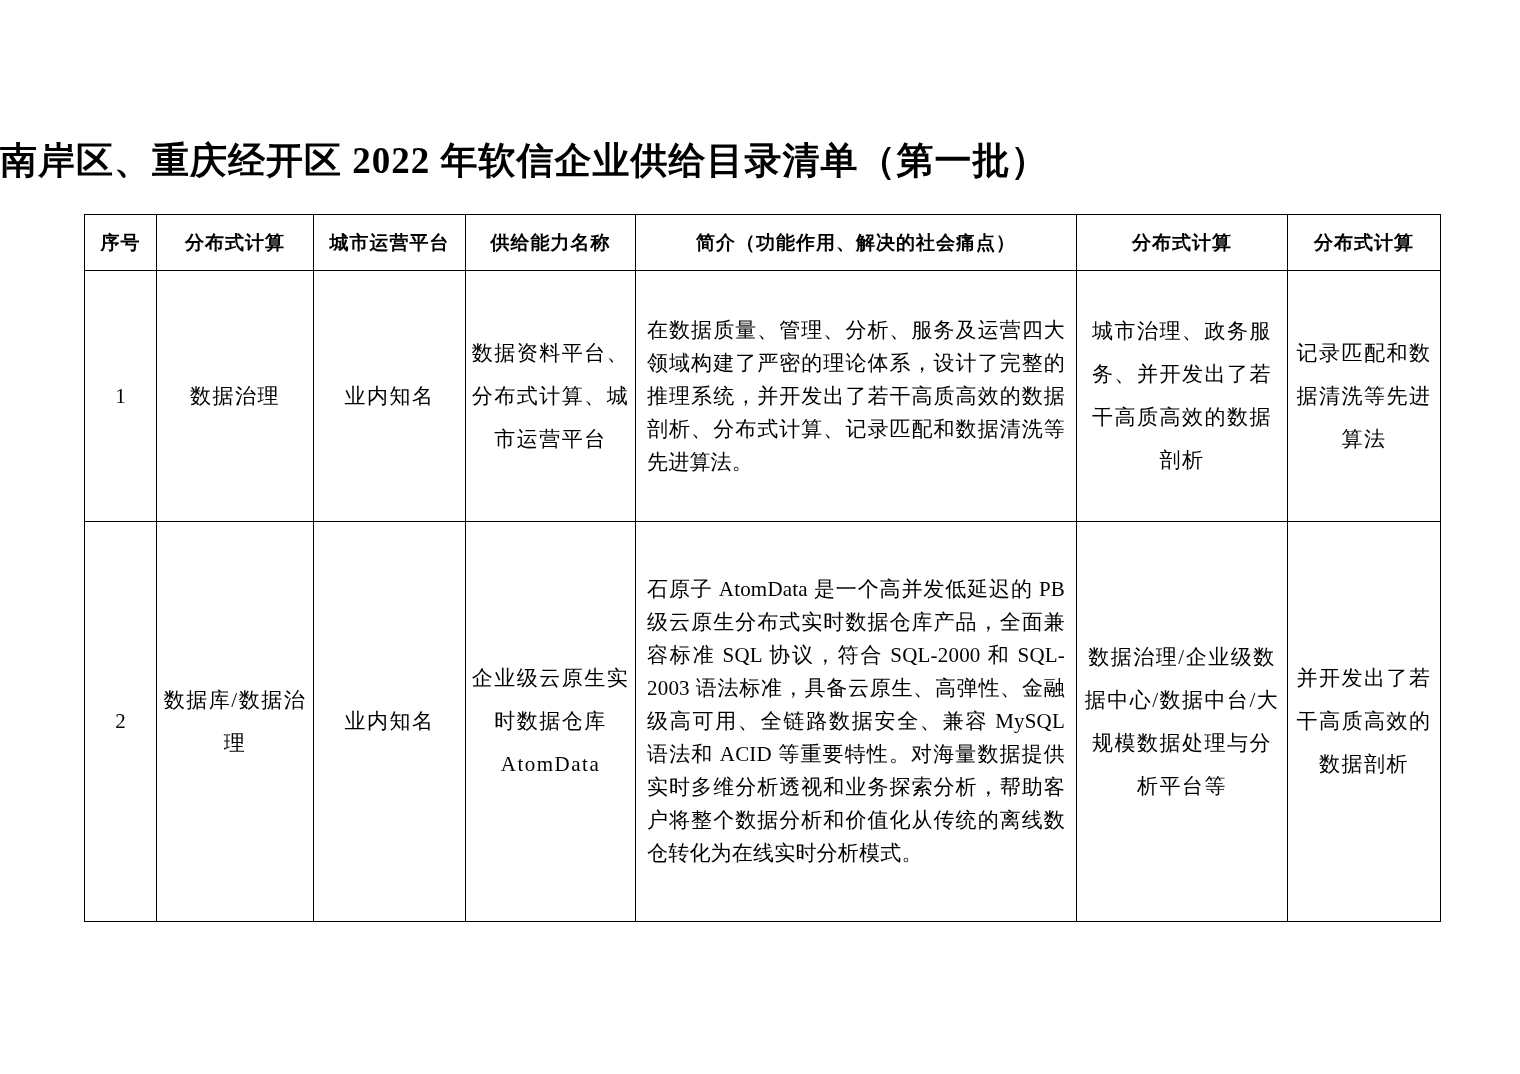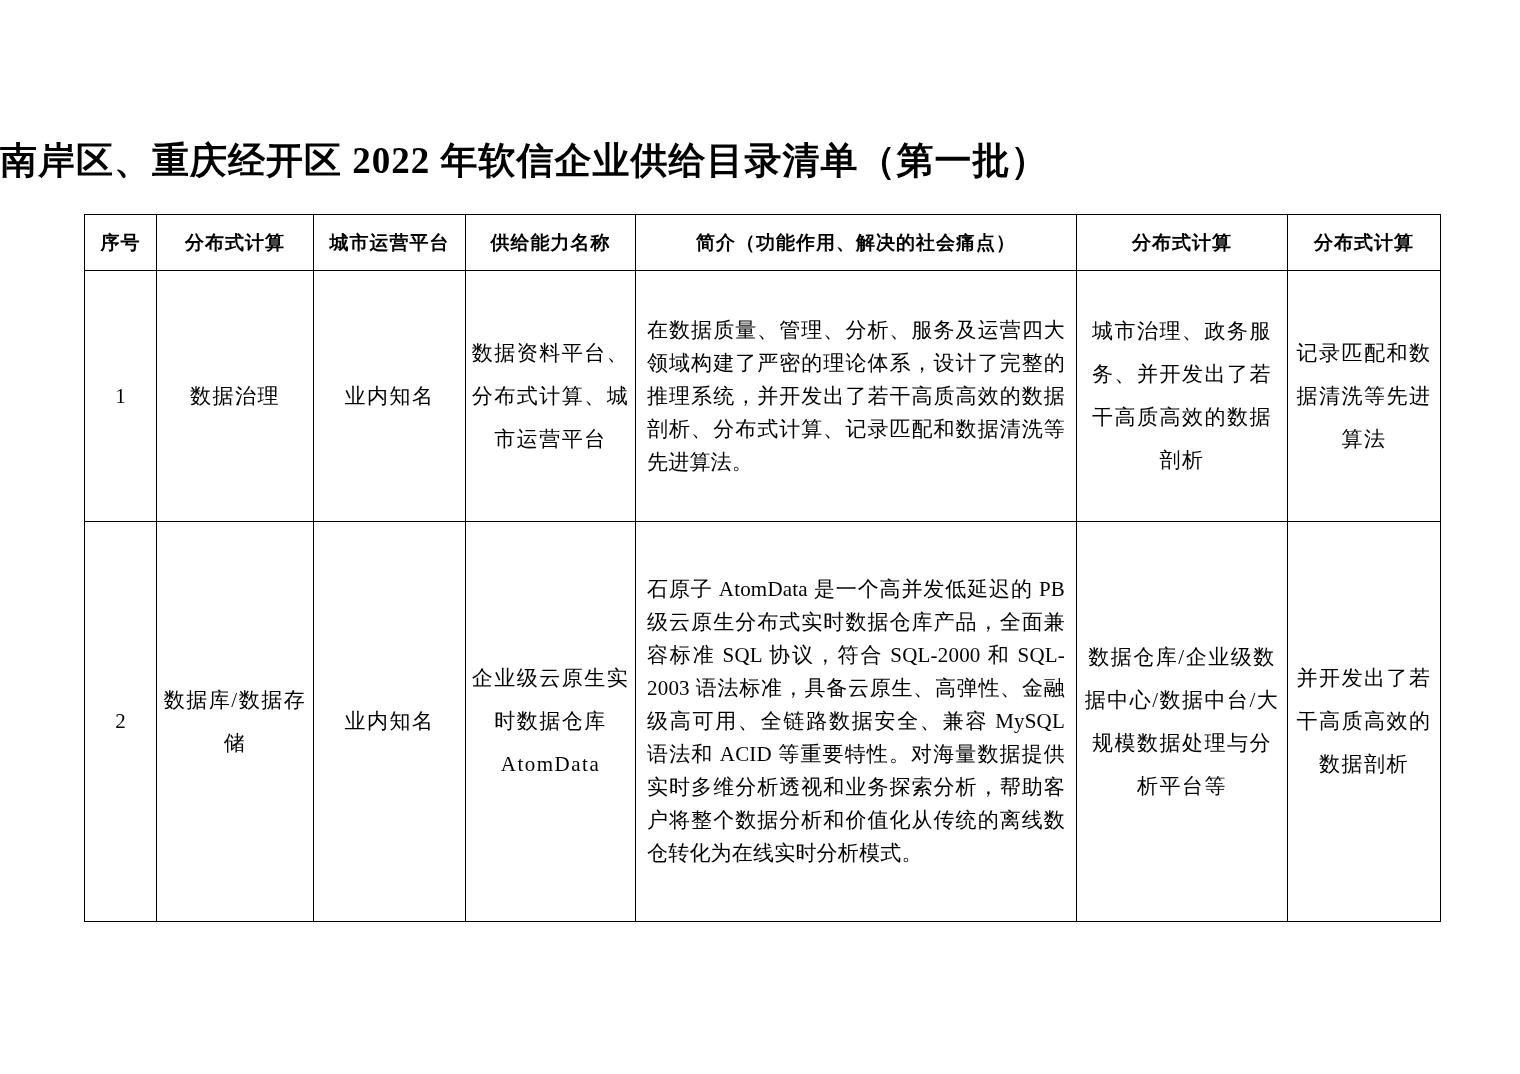--- a/index.html
+++ b/index.html
@@ -91,21 +91,21 @@
       <td class="cell-serial">1</td>
       <td>数据治理</td>
       <td>业内知名</td>
       <td>数据资料平台、分布式计算、城市运营平台</td>
       <td class="cell-desc">在数据质量、管理、分析、服务及运营四大领域构建了严密的理论体系，设计了完整的推理系统，并开发出了若干高质高效的数据剖析、分布式计算、记录匹配和数据清洗等先进算法。</td>
       <td>城市治理、政务服务、并开发出了若干高质高效的数据剖析</td>
       <td>记录匹配和数据清洗等先进算法</td>
     </tr>
     <tr class="row-b">
       <td class="cell-serial">2</td>
-      <td>数据库/数据存储</td>
+      <td>数据库/数据治理</td>
       <td>业内知名</td>
       <td>企业级云原生实时数据仓库 AtomData</td>
       <td class="cell-desc">石原子 AtomData 是一个高并发低延迟的 PB 级云原生分布式实时数据仓库产品，全面兼容标准 SQL 协议，符合 SQL-2000 和 SQL-2003 语法标准，具备云原生、高弹性、金融级高可用、全链路数据安全、兼容 MySQL 语法和 ACID 等重要特性。对海量数据提供实时多维分析透视和业务探索分析，帮助客户将整个数据分析和价值化从传统的离线数仓转化为在线实时分析模式。</td>
-      <td>数据仓库/企业级数据中心/数据中台/大规模数据处理与分析平台等</td>
+      <td>数据治理/企业级数据中心/数据中台/大规模数据处理与分析平台等</td>
       <td>并开发出了若干高质高效的数据剖析</td>
     </tr>
   </tbody>
 </table>
 
 </body></html>

